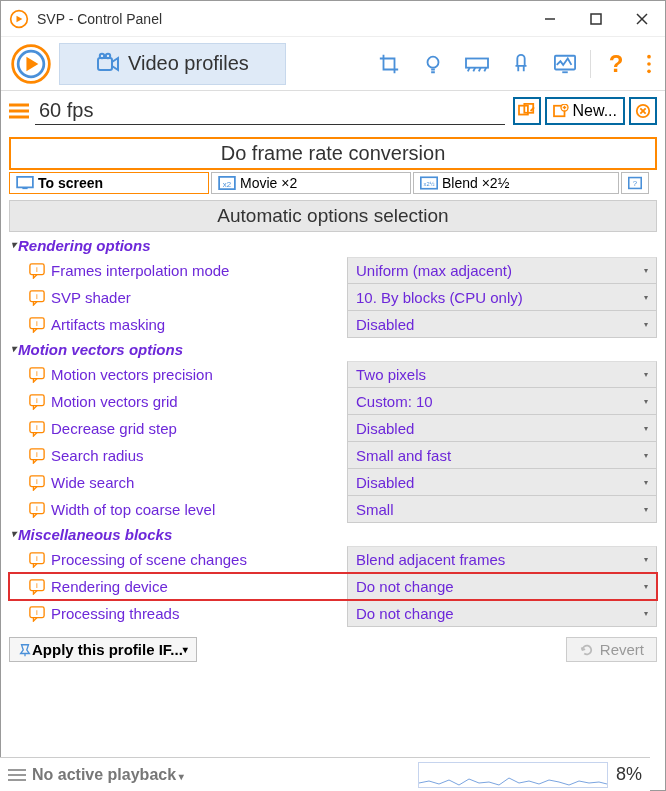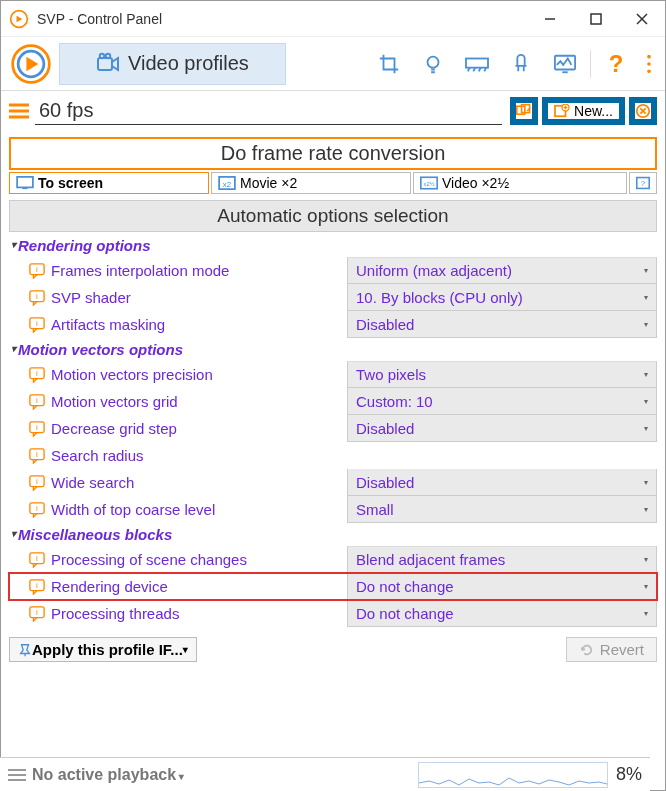--- a/index.html
+++ b/index.html
@@ -17,29 +17,29 @@
 .tab-active { display: flex; align-items: center; gap: 8px; height: 42px; padding: 0 36px; border: 1px solid #c7d8ec; border-bottom: 1px solid #c7d8ec; background: #dfeaf7; font-size: 20px; color: #333; }
 .tab-active svg { width: 24px; height: 24px; }
 .toolbar-icons { display: flex; margin-left: auto; gap: 2px; }
 .tb-btn { width: 42px; height: 40px; display: flex; align-items: center; justify-content: center; border: 1px solid transparent; cursor: pointer; }
 .tb-sep { width: 1px; background: #ddd; margin: 6px 2px; }
 
 
 .fps-row { height: 40px; display: flex; align-items: center; padding: 4px 8px; }
 .fps-ham { width: 20px; height: 18px; margin-right: 6px; cursor: pointer; }
 .fps-input { flex: 1; font-size: 20px; color: #333; border: none; border-bottom: 1px solid #333; padding: 2px 4px; margin-right: 8px; }
-.fps-btn { height: 28px; padding: 0 6px; display: flex; align-items: center; gap: 4px; border: 6px solid #0369a1; background: #fff; font-size: 14px; cursor: pointer; }
+.fps-btn { height: 28px; padding: 0 6px; display: flex; align-items: center; gap: 4px; border: 2px solid #0369a1; background: #fff; font-size: 16px; cursor: pointer; }
 .fps-btn.icon-only { width: 28px; justify-content: center; padding: 0; }
 .fps-btn + .fps-btn { margin-left: 4px; }
 
 
 .frc-bar { margin: 6px 8px 0 8px; border: 2px solid #ff8800; background: #fff; text-align: center; font-size: 20px; color: #333; padding: 3px 0; }
 
 
-.profiles { display: flex; margin: 2px 8px 6px 8px; gap: 2px; }
+.profiles { display: flex; margin: 2px 16px 6px 8px; gap: 2px; }
 .profile-tab { display: flex; align-items: center; gap: 4px; border: 1px solid #bbb; padding: 2px 6px; font-size: 14px; cursor: pointer; min-width: 0; }
 .profile-tab.active { border-color: #ff8800; font-weight: bold; }
 .profile-tab.q { width: 28px; justify-content: center; }
 .profile-tab .mini-icon { width: 18px; height: 14px; }
 
 
 .auto-bar { margin: 0 8px; background: #e8e8e8; border: 1px solid #ccc; text-align: center; font-size: 19px; color: #333; padding: 4px 0; }
 
 
 .settings { margin: 2px 8px 0 8px; font-size: 15px; color: #6d28d9; }
@@ -204,21 +204,21 @@
         <rect x="1" y="1" width="18" height="14" class="blue"></rect>
         <text x="10" y="12" font-size="9" text-anchor="middle" fill="#4a90d9">x2</text>
       </svg>
     <span>Movie ×2</span>
   </div>
   <div class="profile-tab" style="flex:1">
     <svg class="mini-icon" viewBox="0 0 22 16">
         <rect x="1" y="1" width="20" height="14" class="blue"></rect>
         <text x="11" y="12" font-size="7" text-anchor="middle" fill="#4a90d9">x2½</text>
       </svg>
-    <span>Video ×2½</span>
+    <span>Blend ×2½</span>
   </div>
   <div class="profile-tab q">
     <svg class="mini-icon" viewBox="0 0 18 16">
         <rect x="1" y="1" width="16" height="14" class="blue"></rect>
         <text x="9" y="12" font-size="10" text-anchor="middle" fill="#4a90d9">?</text>
       </svg>
   </div>
 </div>
 
 <div class="auto-bar">Automatic options selection</div>
@@ -310,20 +310,23 @@
         </div>
       </div>
       <div class="row">
         <div class="label-cell">
           <svg class="info-icon" viewBox="0 0 18 18">
             <rect x="1" y="1" width="16" height="12" rx="2" fill="none" stroke="#ff8800" stroke-width="1.5"></rect>
             <text x="9" y="10" font-size="9" text-anchor="middle" fill="#ff8800">i</text>
             <path d="M5 13 L5 17 L9 13" fill="none" stroke="#ff8800" stroke-width="1.5"></path>
           </svg>
           <span>Search radius</span>
+        </div>
+        <div class="value-cell">
+          <span>Small and fast</span>
         </div>
       </div>
       <div class="row">
         <div class="label-cell">
           <svg class="info-icon" viewBox="0 0 18 18">
             <rect x="1" y="1" width="16" height="12" rx="2" fill="none" stroke="#ff8800" stroke-width="1.5"></rect>
             <text x="9" y="10" font-size="9" text-anchor="middle" fill="#ff8800">i</text>
             <path d="M5 13 L5 17 L9 13" fill="none" stroke="#ff8800" stroke-width="1.5"></path>
           </svg>
           <span>Wide search</span>

